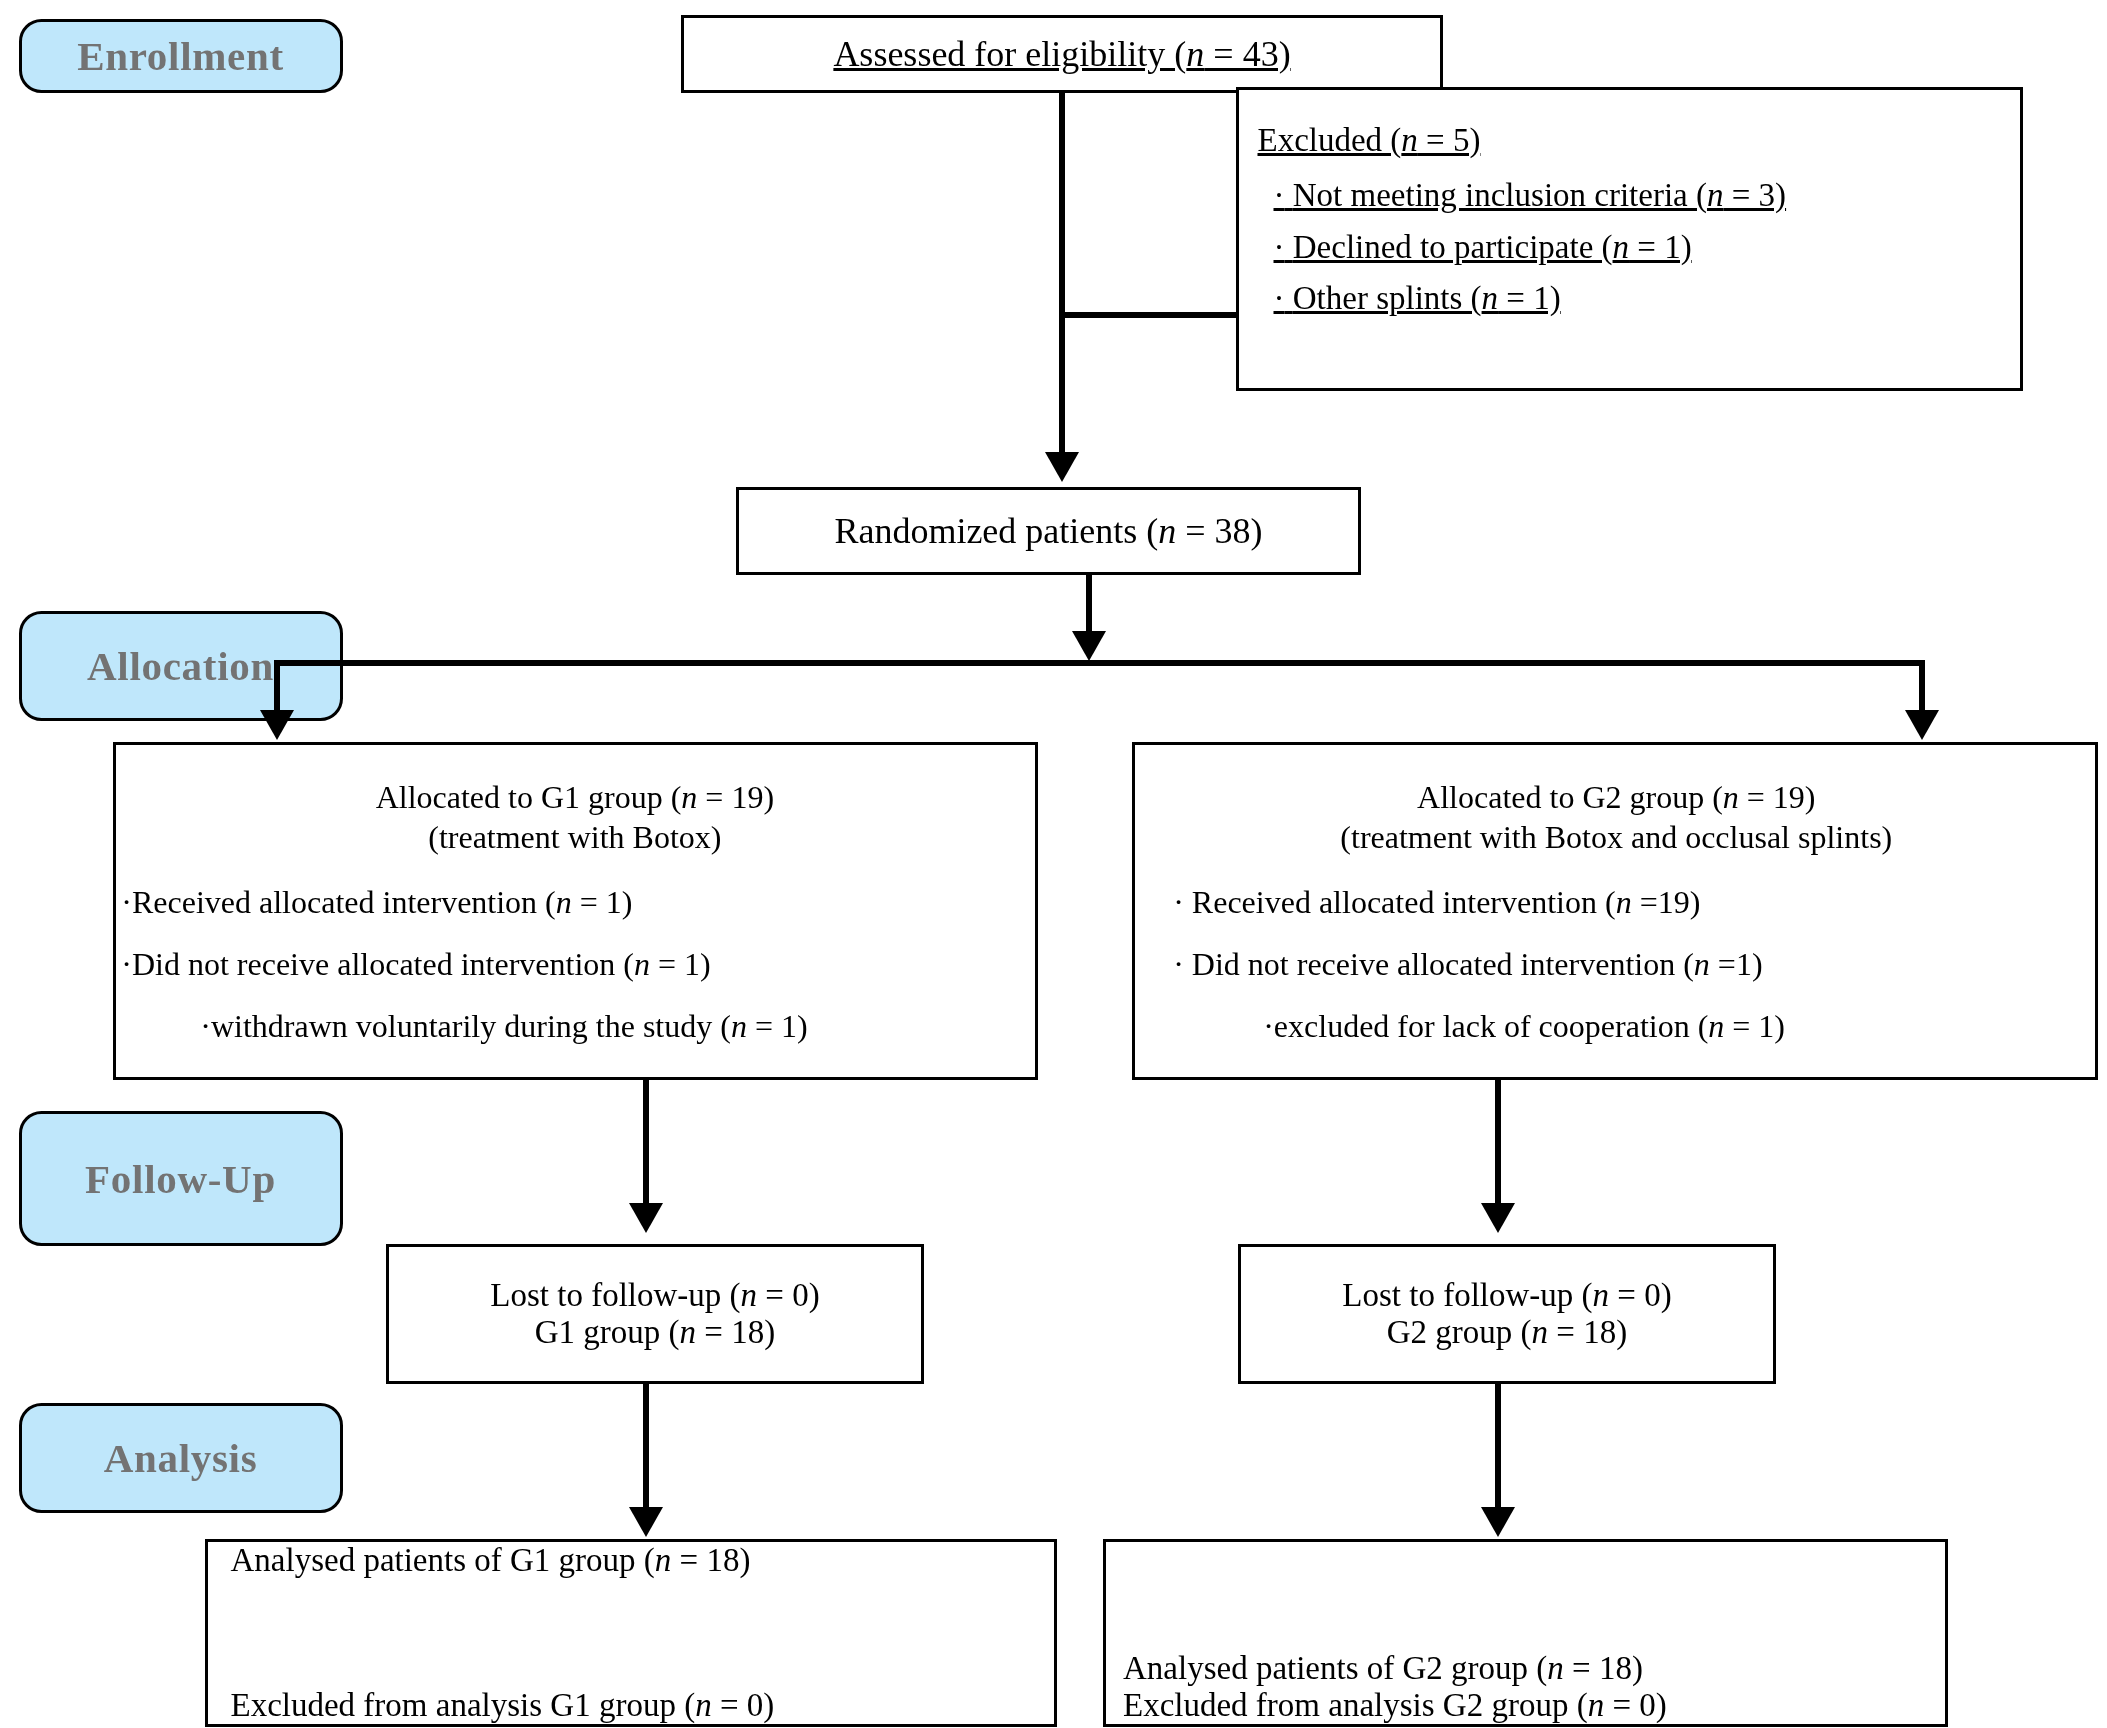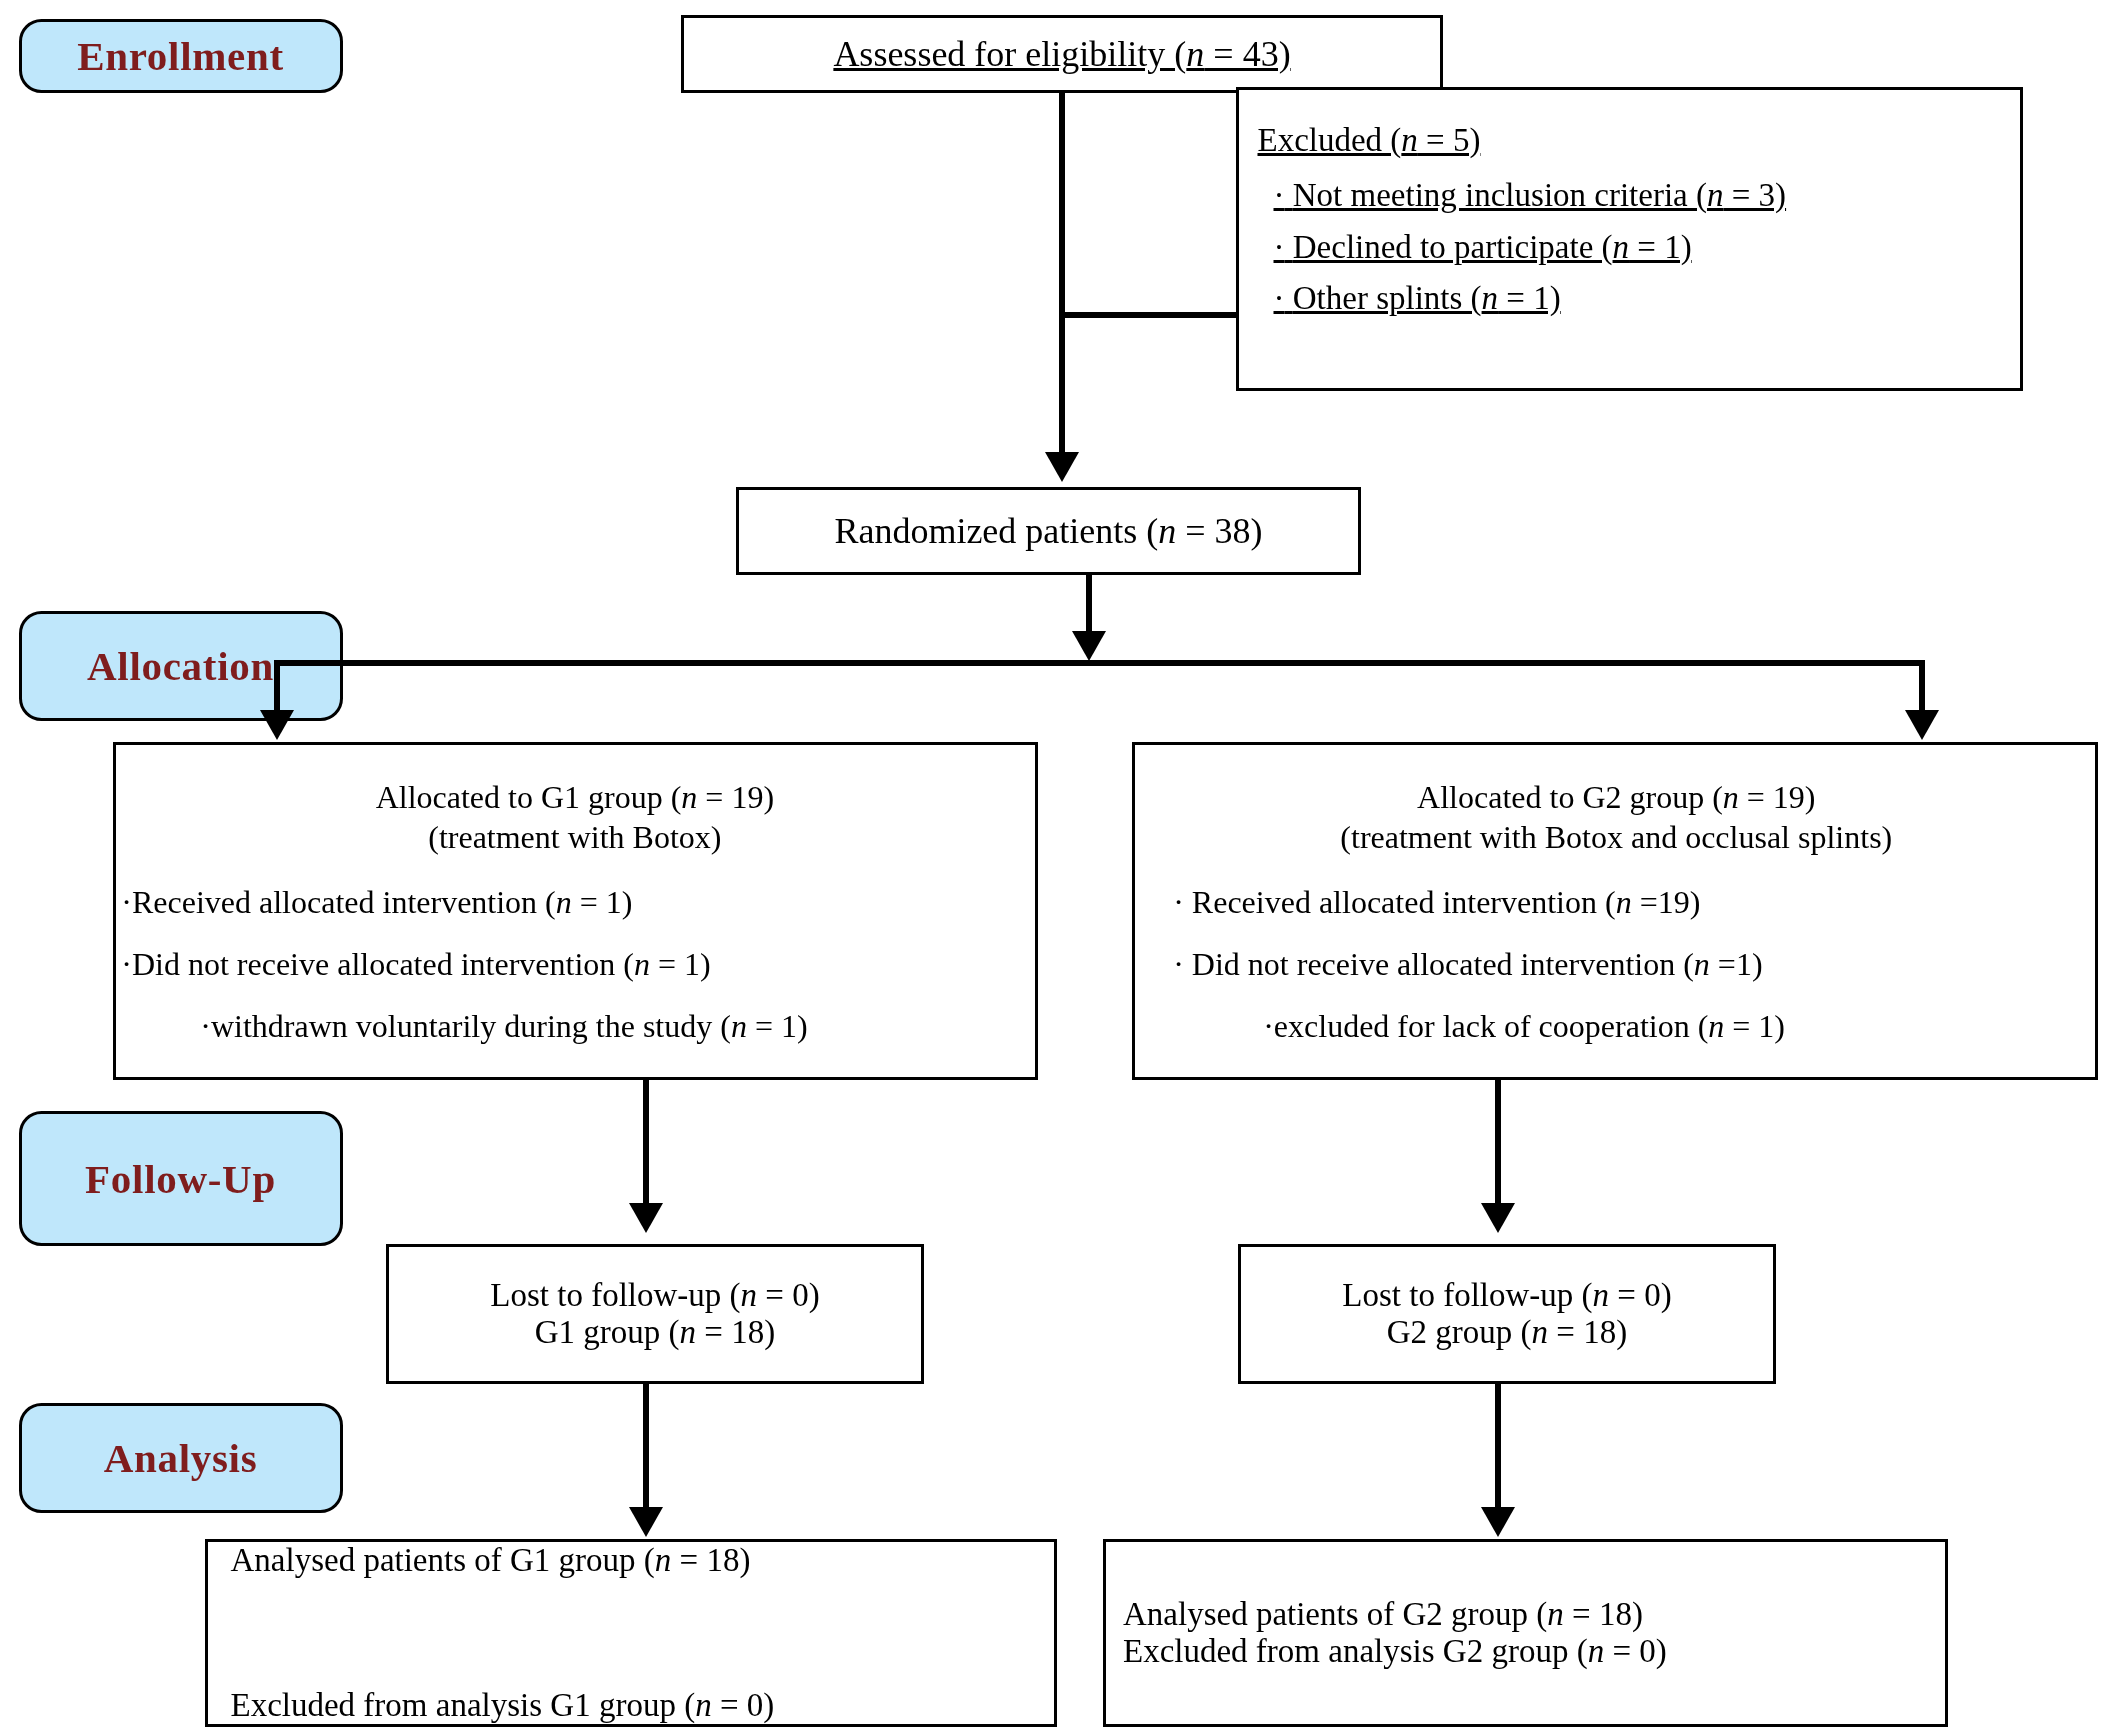--- a/index.html
+++ b/index.html
@@ -10,21 +10,21 @@
     font-family:"Liberation Serif","DejaVu Serif",serif;
     overflow:hidden;
   }
   
   .phase{
     position:absolute;
     background:#bfe7fb;
     border:3.3px solid #000000;
     border-radius:22.5px;
     display:flex;align-items:center;justify-content:center;
-    color:#7f1d1d;
+    color:#737373;
     font-weight:bold;
     letter-spacing:0.7px;
     box-sizing:border-box;
   }
   
   .box{
     position:absolute;
     background:#ffffff;
     border:3.3px solid #000000;
     box-sizing:border-box;
@@ -200,21 +200,21 @@
 
   <div class="box" style="left:205px;top:1539px;width:852px;height:188px;font-size:33px;padding:0 0 0 22.5px;justify-content:space-between;">
     <div class="ln">
       <span>Analysed patients of G1 group (</span><span class="ital">n</span><span> = 18)</span>
     </div>
     <div class="ln">
       <span>Excluded from analysis G1 group (</span><span class="ital">n</span><span> = 0)</span>
     </div>
   </div>
 
-  <div class="box" style="left:1103px;top:1539px;width:845px;height:188px;font-size:33px;padding:0 0 0 17px;justify-content:center;">
+  <div class="box" style="left:1103px;top:1539px;width:845px;height:188px;font-size:33px;padding:0 0 0 17px;justify-content:flex-end;">
     <div class="ln">
       <span>Analysed patients of G2 group (</span><span class="ital">n</span><span> = 18)</span>
     </div>
     <div class="ln">
       <span>Excluded from analysis G2 group (</span><span class="ital">n</span><span> = 0)</span>
     </div>
   </div>
 
 </div>
 

